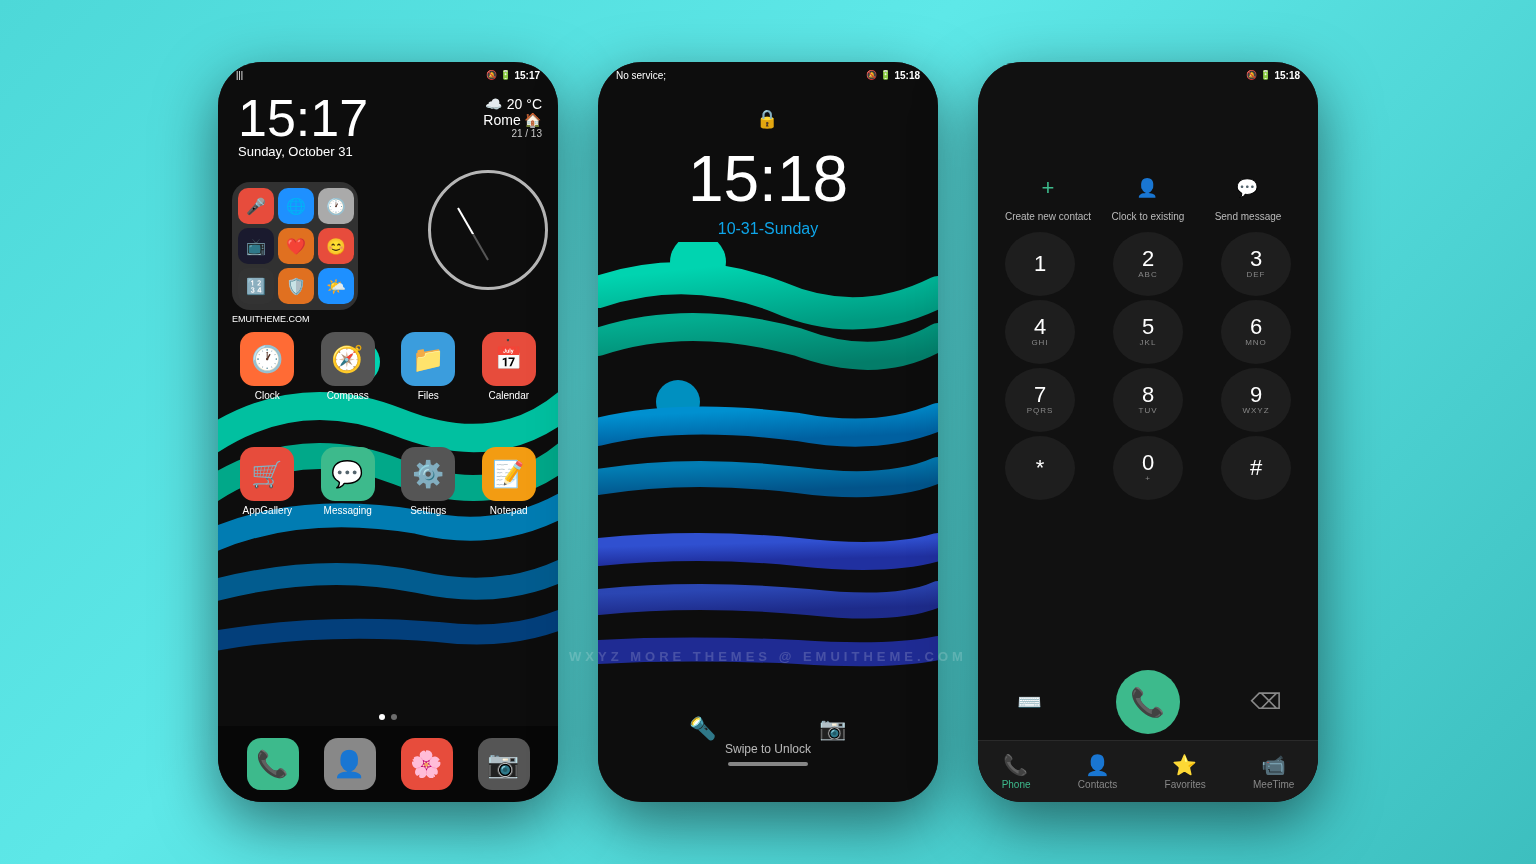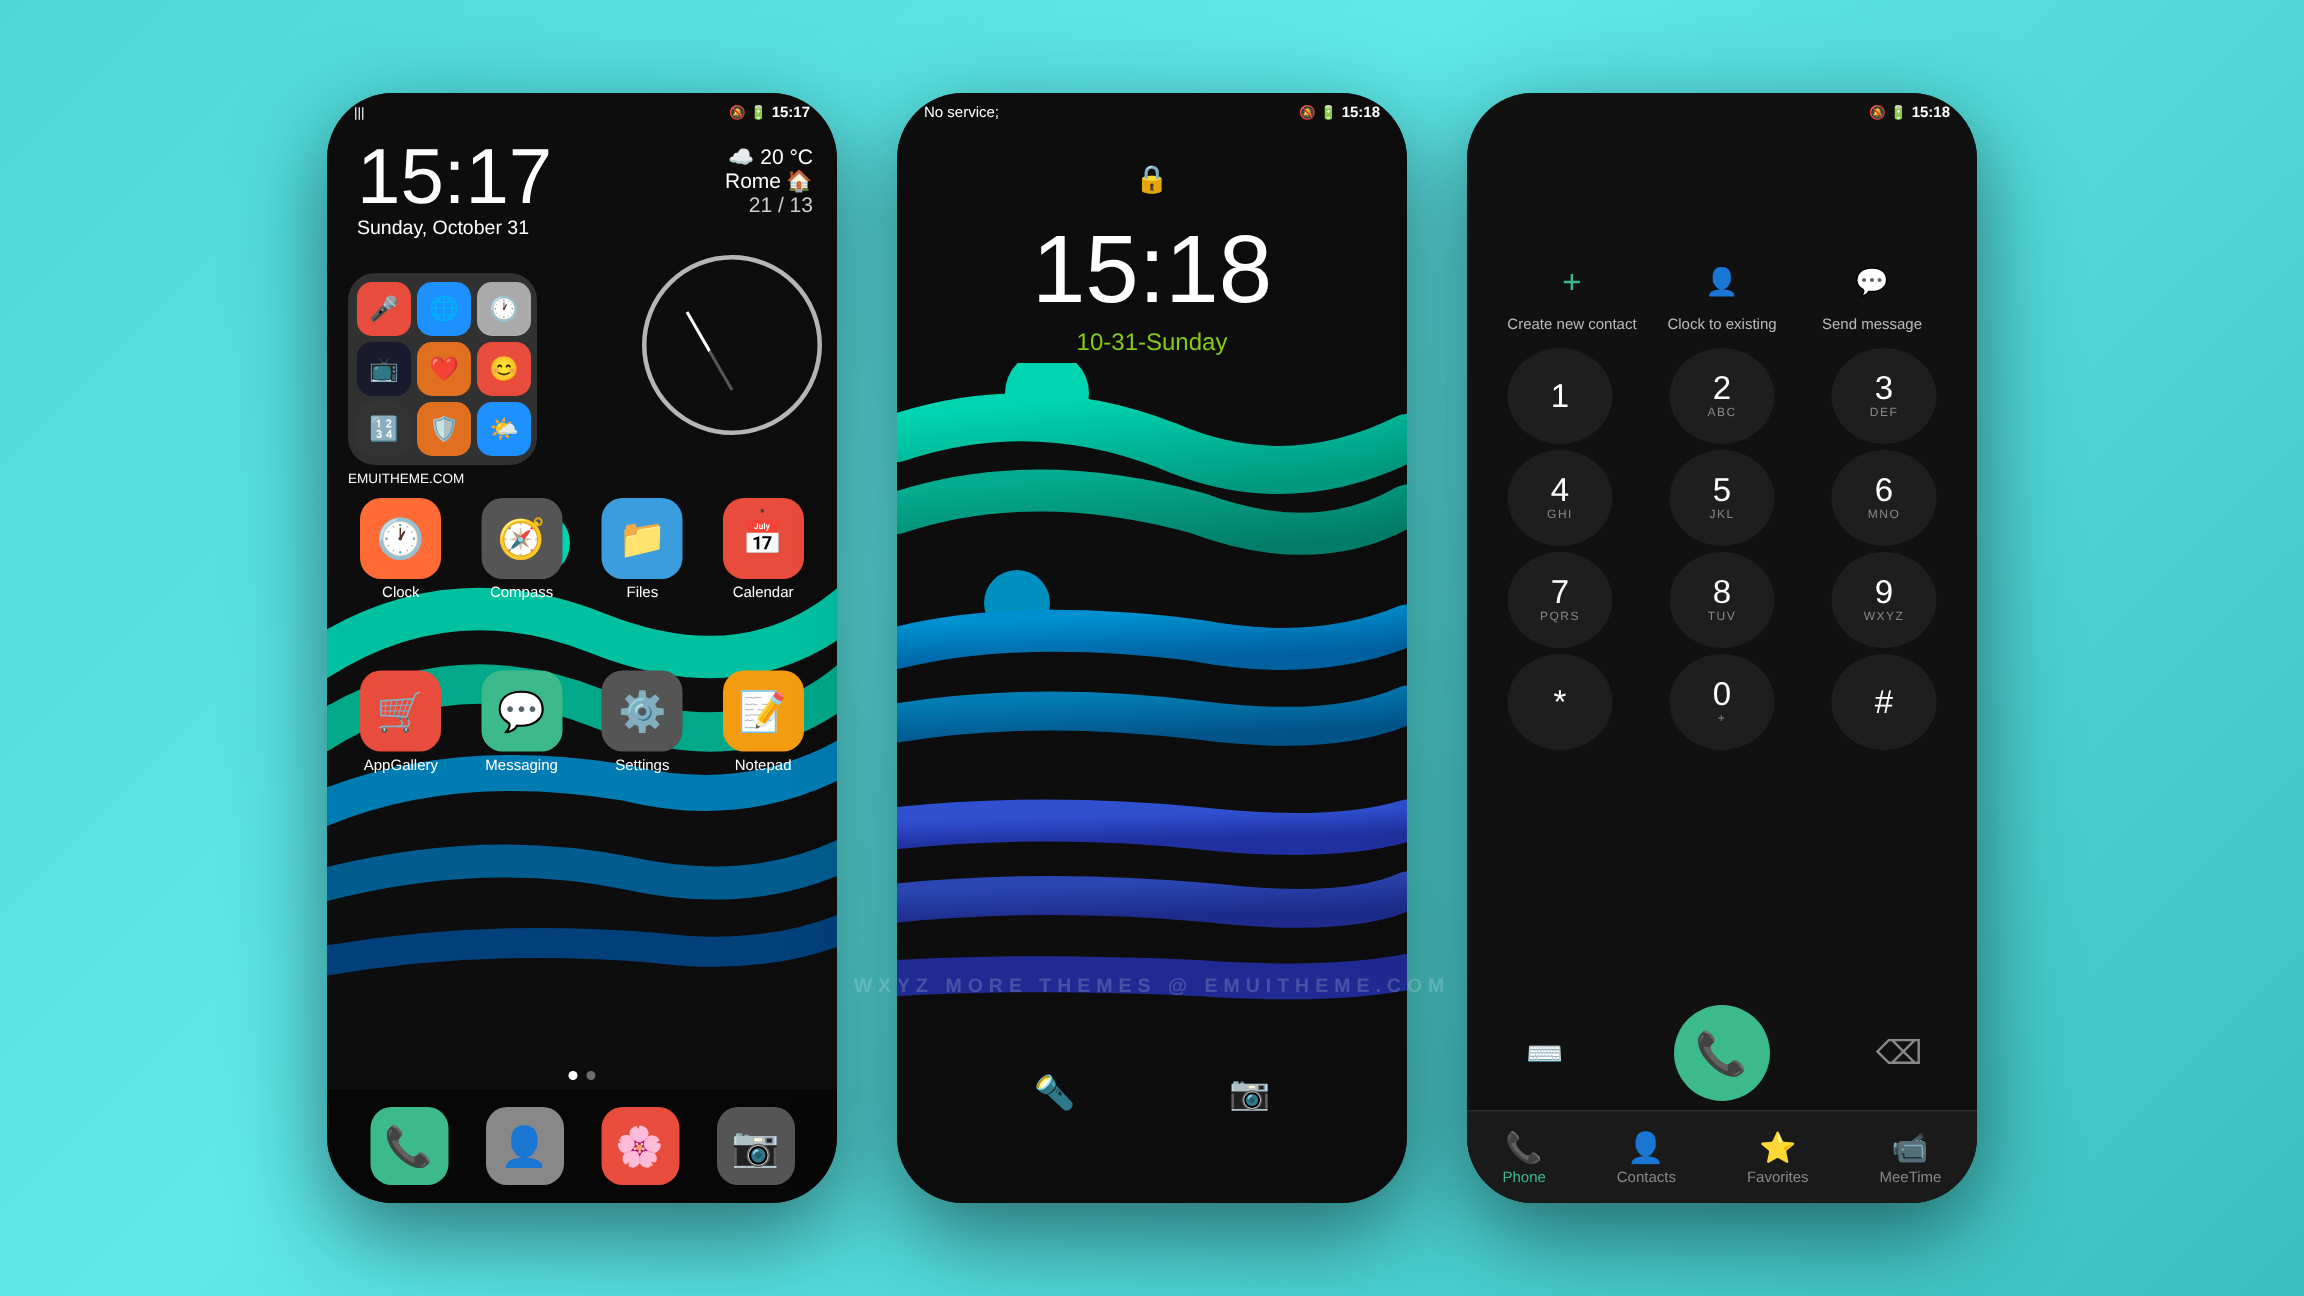--- a/index.html
+++ b/index.html
@@ -64,21 +64,21 @@
     .home-clock .date { font-size: 13px; margin-top: 0; }
 
     .weather-widget {
       position: absolute;
       top: 34px;
       right: 16px;
       color: #fff;
       text-align: right;
     }
     .weather-widget .temp { font-size: 14px; }
-    .weather-widget .range { font-size: 14px; color: #ccc; text-align: right; }
+    .weather-widget .range { font-size: 10px; color: #ccc; text-align: right; }
 
     
     .apps-area {
       position: absolute;
       top: 120px;
       left: 14px;
     }
 
     .folder-group {
       background: rgba(255,255,255,0.15);
@@ -201,21 +201,21 @@
       position: relative;
     }
     .lock-time {
       position: absolute;
       top: 80px;
       left: 0; right: 0;
       text-align: center;
       color: #fff;
     }
     .lock-time .big-time { font-size: 64px; font-weight: 300; }
-    .lock-time .lock-date { font-size: 16px; margin-top: 4px; color: #84cc16; }
+    .lock-time .lock-date { font-size: 16px; margin-top: 4px; color: #0ea5e9; }
 
     .lock-icon {
       position: absolute;
       top: 46px;
       left: 50%;
       transform: translateX(-50%);
       font-size: 18px;
       color: #fff;
     }
 
@@ -583,20 +583,24 @@
         <path d="M0,310 Q100,300 200,310 Q290,320 340,305" stroke="url(#lg3)" stroke-width="28" fill="none" stroke-linecap="round"></path>
         <path d="M0,360 Q100,350 210,360 Q300,370 340,352" stroke="url(#lg3)" stroke-width="26" fill="none" stroke-linecap="round" opacity="0.85"></path>
         <path d="M0,410 Q90,405 200,410 Q290,416 340,406" stroke="#2535c0" stroke-width="24" fill="none" stroke-linecap="round" opacity="0.75"></path>
       </svg>
 
       <div class="bottom-shortcuts">
         <div class="shortcut-icon">🔦</div>
         <div class="shortcut-icon">📷</div>
       </div>
 
+      <div class="swipe-hint">
+        <span>Swipe to Unlock</span>
+        <div class="swipe-bar"></div>
+      </div>
     </div>
   </div>
 </div>
 
 <div class="phone">
   <div class="phone-screen">
     <div class="phone3-bg">
 
       <div class="status-bar" style="justify-content:flex-end;">
         <div class="right-icons">

